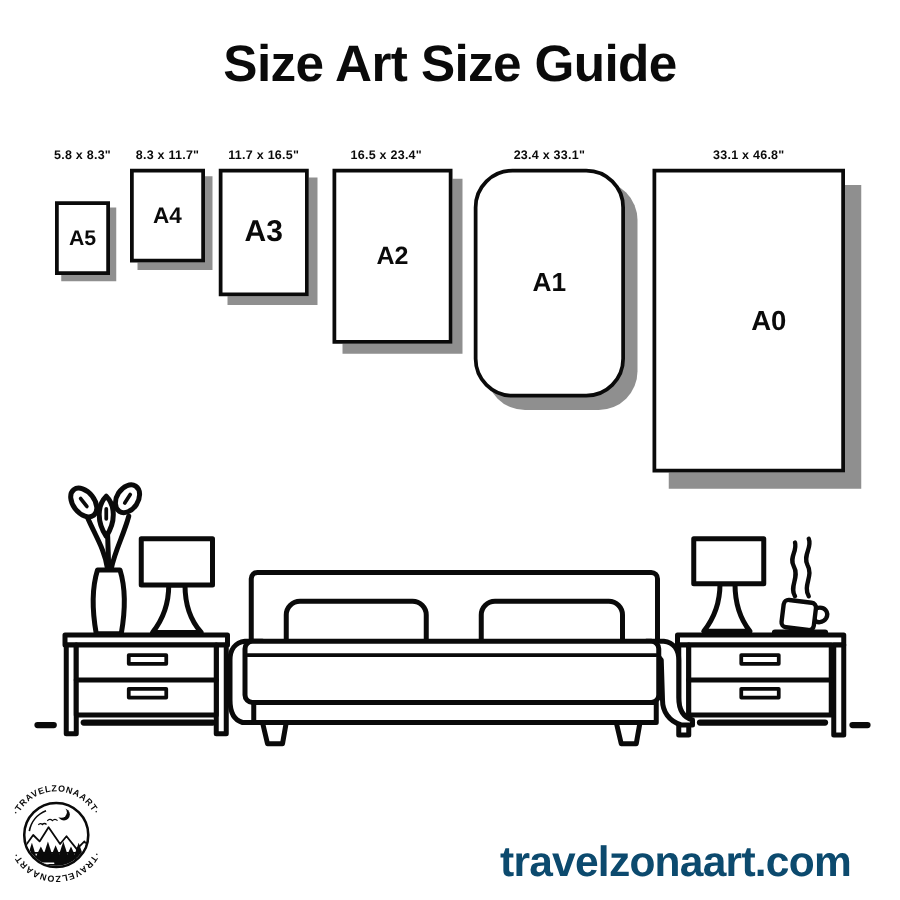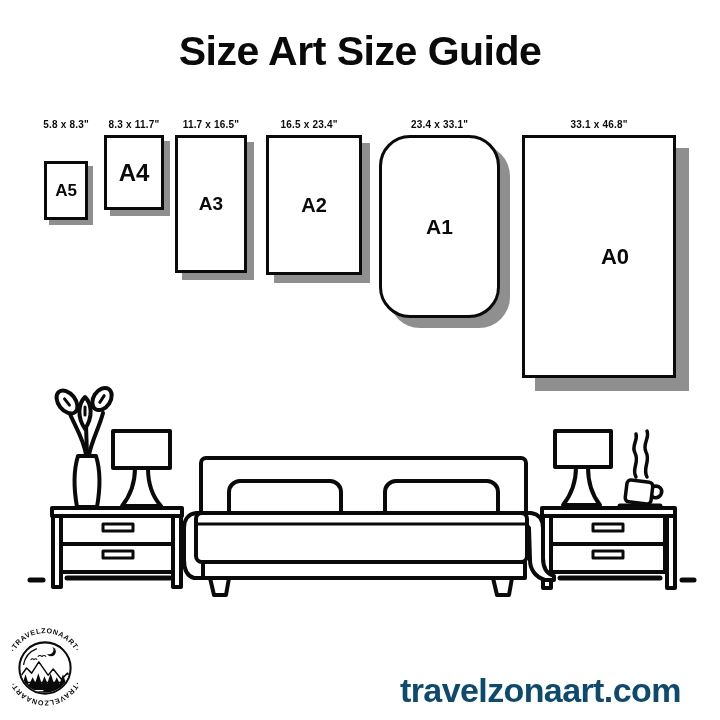--- a/index.html
+++ b/index.html
@@ -16,23 +16,23 @@
   }
   
   .size-item { position:absolute; display:flex; flex-direction:column; align-items:center; }
   .size-label { height:14px; line-height:14px; margin-bottom:3px; white-space:nowrap;
     font-size:10px; font-weight:bold; letter-spacing:0.2px; color:var(--ink); }
   .size-box { width:100%; border:3px solid var(--ink); background:#fff;
     display:flex; align-items:center; justify-content:center; font-weight:bold; color:var(--ink); }
   .size-a5 { left:44px;  top:118px; width:44px; }
   .size-a5 .size-box { height:59px;  box-shadow:5px 5px 0 var(--shadow);  font-size:17px;margin-top:26px; }
   .size-a4 { left:104px; top:118px; width:60px; }
-  .size-a4 .size-box { height:75px;  box-shadow:6px 6px 0 var(--shadow);  font-size:24px; }
+  .size-a4 .size-box { height:75px;  box-shadow:6px 6px 0 var(--shadow);  font-size:18px; }
   .size-a3 { left:175px; top:118px; width:72px; }
-  .size-a3 .size-box { height:138px; box-shadow:7px 7px 0 var(--shadow);  font-size:19px;text-align:center; }
+  .size-a3 .size-box { height:102px; box-shadow:7px 7px 0 var(--shadow);  font-size:24px;text-align:center; }
   .size-a2 { left:261px; top:118px; width:96px; }
   .size-a2 .size-box { height:140px; box-shadow:8px 8px 0 var(--shadow);  font-size:20px;margin-left:10px; }
   .size-a1 { left:379px; top:118px; width:121px; }
   .size-a1 .size-box { height:183px; box-shadow:10px 10px 0 var(--shadow); font-size:21px;border-radius:31px; }
   .size-a0 { left:522px; top:118px; width:154px; }
   .size-a0 .size-box { height:243px; box-shadow:13px 13px 0 var(--shadow); font-size:22px;padding-left:32px; }
   
   .ill { position:absolute; left:0; top:380px; width:720px; height:220px; }
   .ill path, .ill rect, .ill line, .ill ellipse, .ill polygon {
     stroke:var(--ink); stroke-width:4; fill:none; stroke-linejoin:round; stroke-linecap:round; }

